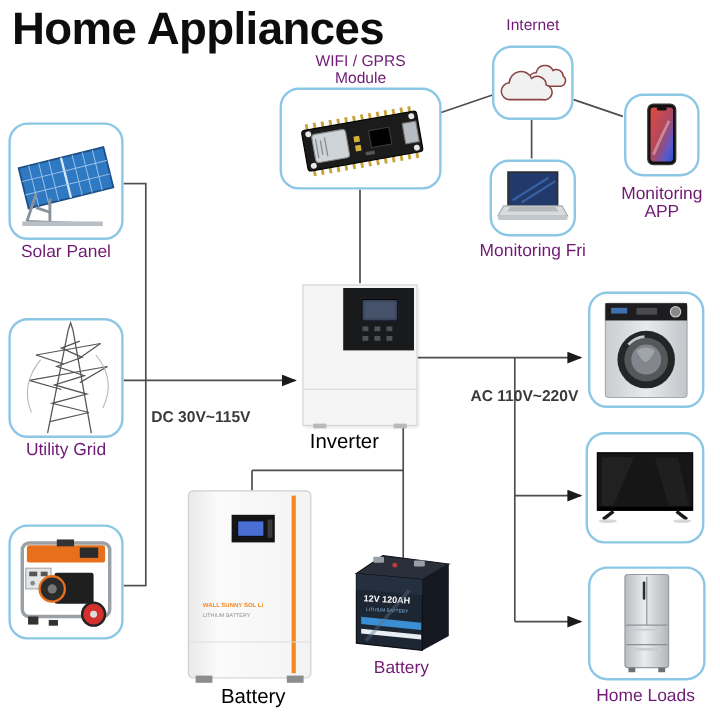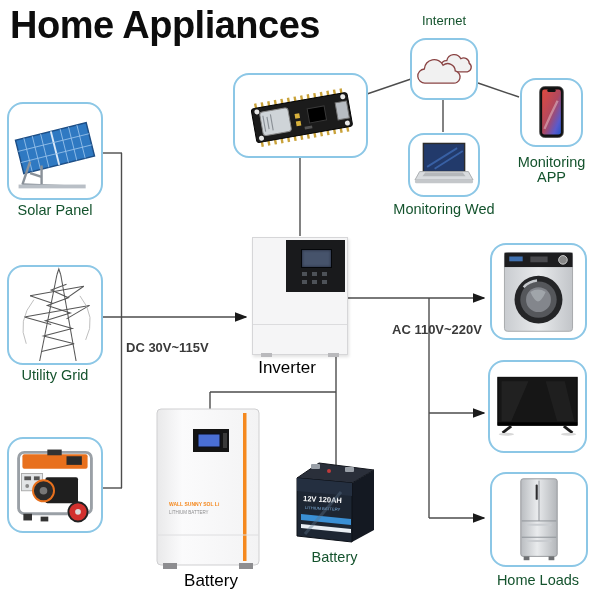--- a/index.html
+++ b/index.html
@@ -4,21 +4,21 @@
 <style>
   html,body{margin:0;padding:0;background:#fff;}
   .canvas{position:relative;width:600px;height:600px;background:#ffffff;overflow:hidden;
           font-family:"Liberation Sans",sans-serif;}
   .title{position:absolute;left:10px;top:4px;font-size:38px;font-weight:700;color:#0d0d0d;
          letter-spacing:-0.5px;}
   .wires{position:absolute;left:0;top:0;width:600px;height:600px;}
   .node{position:absolute;background:#fff;border:2px solid #8cc7e6;border-radius:16px;
         box-sizing:border-box;overflow:hidden;}
   .node svg{display:block;width:100%;height:100%;}
-  .lbl{position:absolute;text-align:center;color:#14532d;font-size:14.5px;line-height:1.05;}
+  .lbl{position:absolute;text-align:center;color:#701a75;font-size:14.5px;line-height:1.05;}
   .lbl.small{font-size:13px;}
   .lbl.big{font-size:17px;color:#000000;}
   .busLbl{position:absolute;font-size:13px;font-weight:700;color:#3a3a3a;margin-top:40px;}
   
   .inverter{position:absolute;left:252px;top:237px;width:96px;height:118px;background:#f5f5f6;
             border:1px solid #d6d6d8;box-sizing:border-box;box-shadow:1px 2px 3px rgba(0,0,0,.12);}
   .inv-panel{position:absolute;left:33px;top:2px;width:59px;height:52px;background:#191a1c;}
   .inv-lcd{position:absolute;left:15px;top:9px;width:29px;height:17px;background:#46536b;
            border:1px solid #05070a;box-shadow:inset 0 0 3px #202736;}
   .inv-btn{position:absolute;width:5px;height:4px;background:#4d5258;}
@@ -124,20 +124,24 @@
       <rect x="38" y="40" width="34" height="27" rx="2" fill="#1f1f1f"></rect>
       <circle cx="36" cy="54" r="11" fill="#2b2b2b" stroke="#e8701d" stroke-width="2"></circle>
       <circle cx="36" cy="54" r="4" fill="#777"></circle>
       <circle cx="72" cy="76" r="10" fill="#d2312e" stroke="#222" stroke-width="2"></circle>
       <circle cx="72" cy="76" r="3" fill="#ddd"></circle>
       <rect x="15" y="78" width="9" height="7" fill="#333"></rect>
       <rect x="33" y="81" width="8" height="5" fill="#333"></rect>
     </svg>
   </div>
 
+  <div class="lbl small" style="left:233px;top:44px;width:135px;">
+    <div>WIFI / GPRS</div>
+    <div>Module</div>
+  </div>
   <div class="node" style="left:233px;top:73px;width:135px;height:85px;">
     <svg viewBox="0 0 135 85">
       <g transform="rotate(-10 67 45)">
         <g fill="#c9a23a">
           <rect x="22" y="22" width="2.5" height="6"></rect>
             <rect x="29" y="22" width="2.5" height="6"></rect>
           <rect x="36" y="22" width="2.5" height="6"></rect>
             <rect x="43" y="22" width="2.5" height="6"></rect>
           <rect x="50" y="22" width="2.5" height="6"></rect>
             <rect x="57" y="22" width="2.5" height="6"></rect>
@@ -210,21 +214,21 @@
 
   <div class="node" style="left:408px;top:133px;width:72px;height:64px;">
     <svg viewBox="0 0 72 64">
       <rect x="14" y="9" width="44" height="30" fill="#223a6b" stroke="#2c2c2c" stroke-width="1.5"></rect>
       <path d="M18 34 L50 14 M26 36 L56 17" stroke="#4a7fd4" stroke-opacity="0.55" stroke-width="2" fill="none"></path>
       <polygon points="10,39 62,39 67,48 5,48" fill="#d9dcdf" stroke="#a8abae"></polygon>
       <polygon points="16,40 56,40 59,44 13,44" fill="#b5b8bb"></polygon>
       <rect x="5" y="48" width="62" height="3.5" rx="1.5" fill="#c4c7ca"></rect>
     </svg>
   </div>
-  <div class="lbl" style="left:393px;top:202px;width:102px;">Monitoring Wed</div>
+  <div class="lbl" style="left:393px;top:202px;width:102px;">Monitoring Fri</div>
 
   <div class="inverter">
     <div class="inv-panel">
       <div class="inv-lcd"></div>
       <div class="inv-btn" style="left:16px;top:32px;"></div>
       <div class="inv-btn" style="left:26px;top:32px;"></div>
       <div class="inv-btn" style="left:36px;top:32px;"></div>
       <div class="inv-btn" style="left:16px;top:40px;"></div>
       <div class="inv-btn" style="left:26px;top:40px;"></div>
       <div class="inv-btn" style="left:36px;top:40px;"></div>

